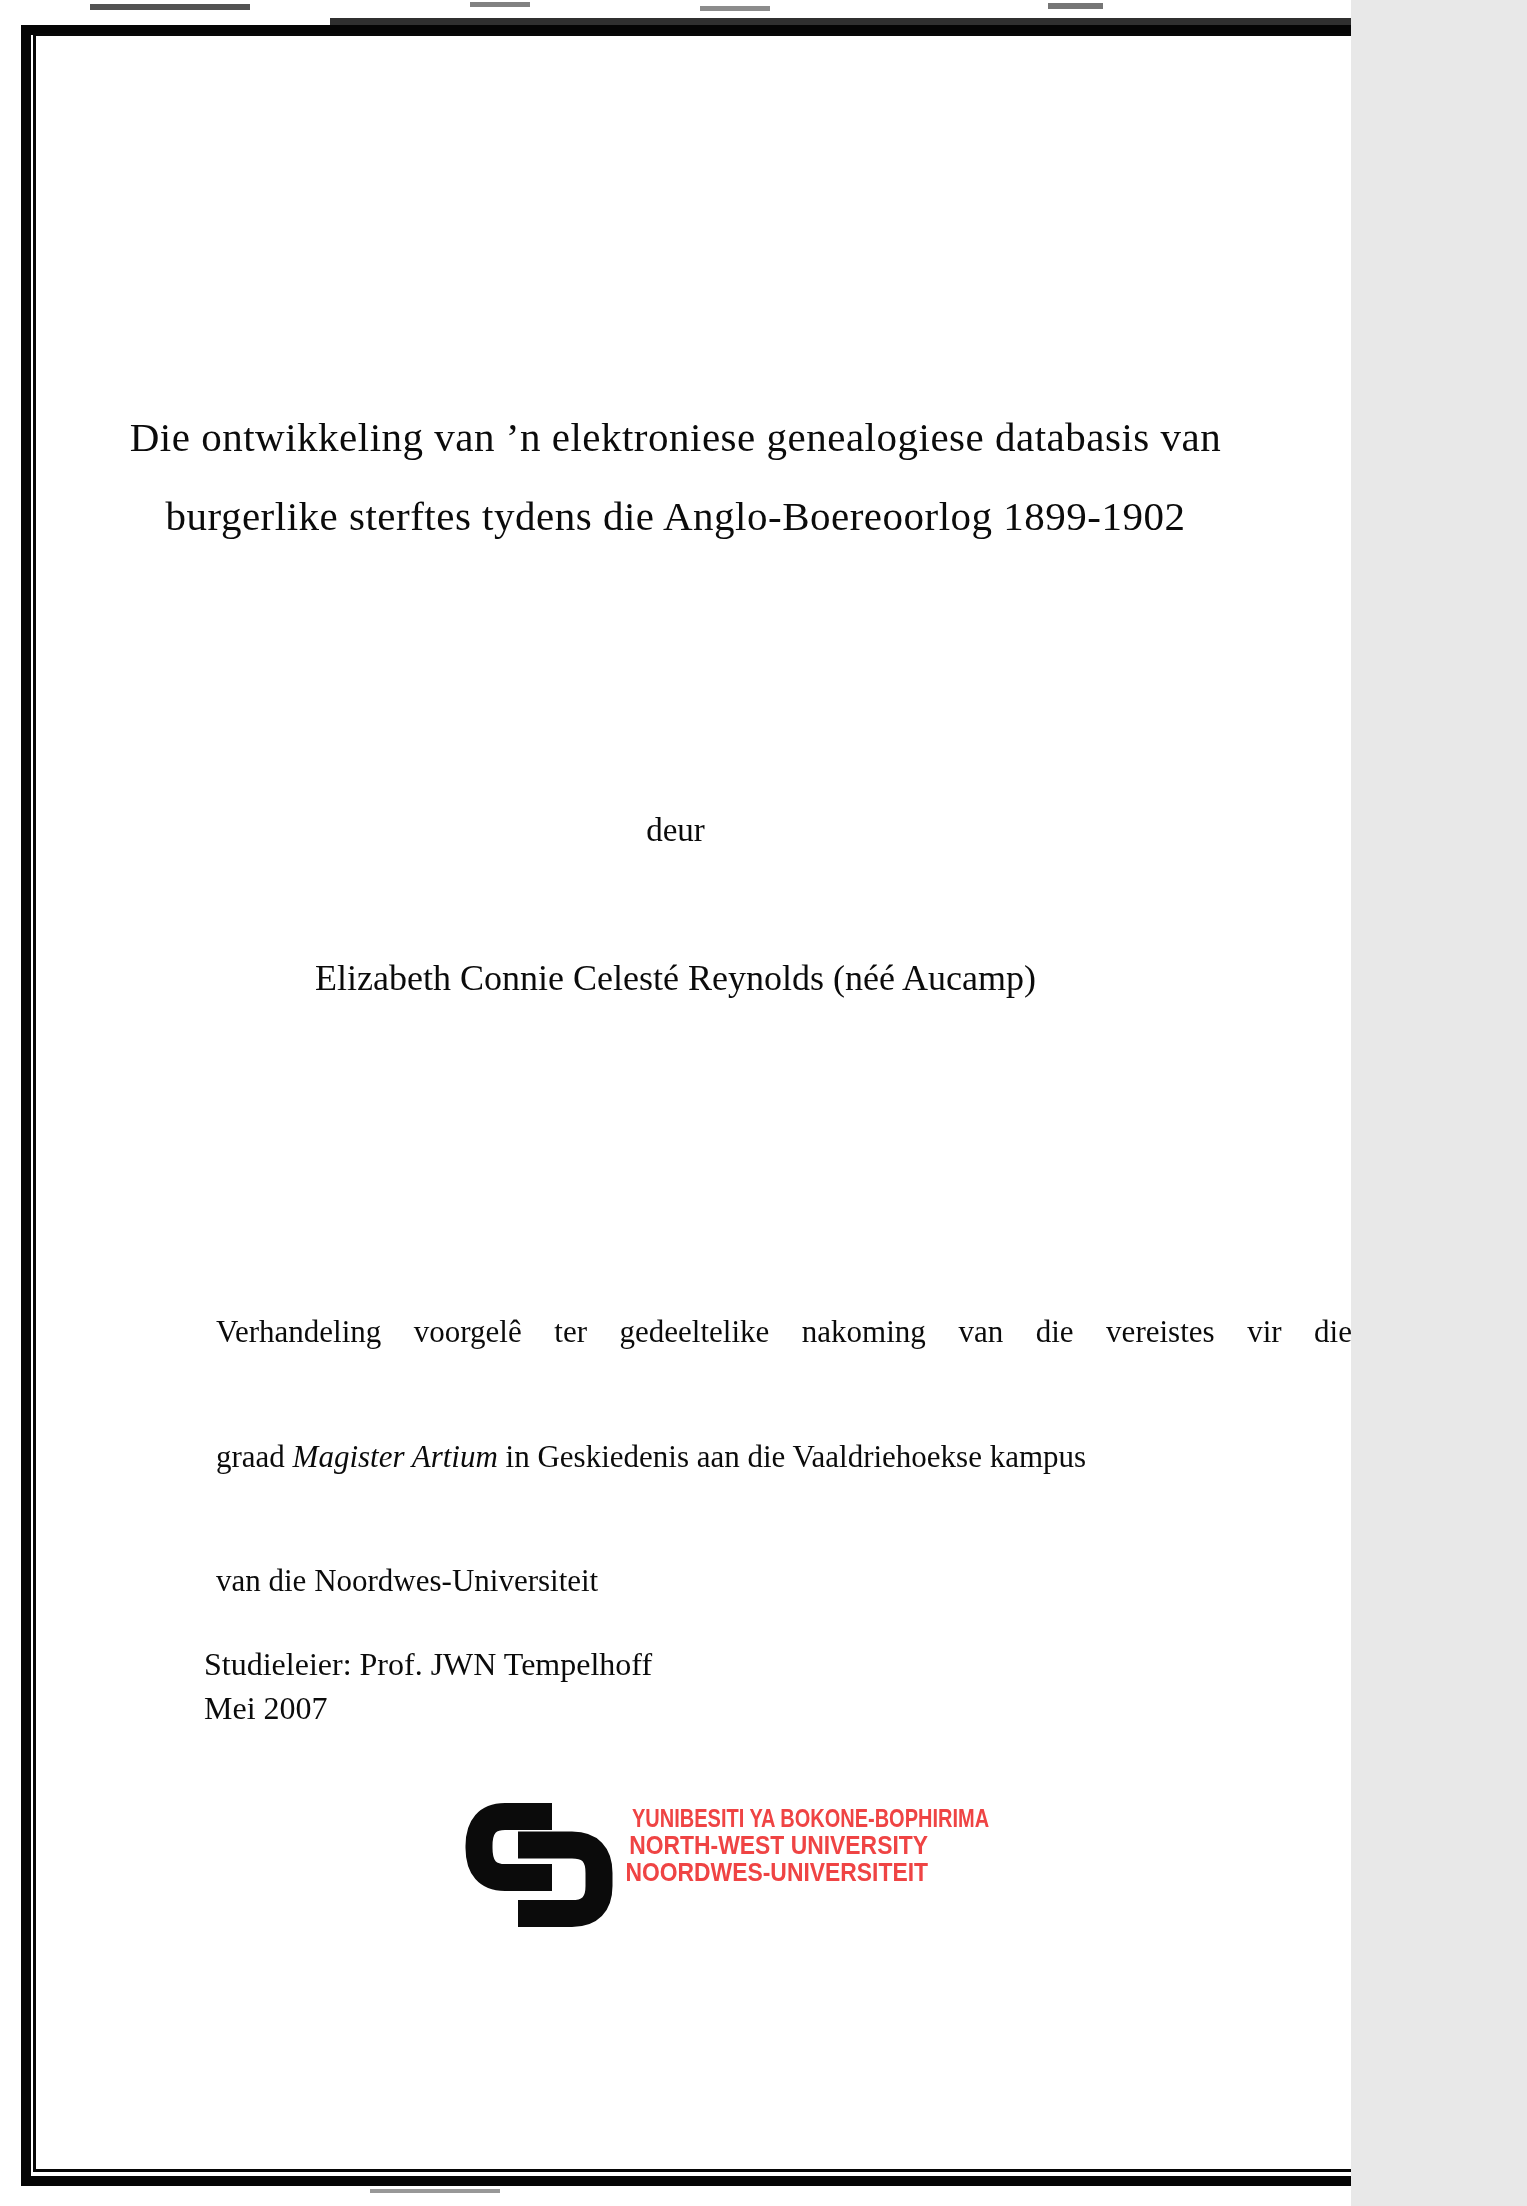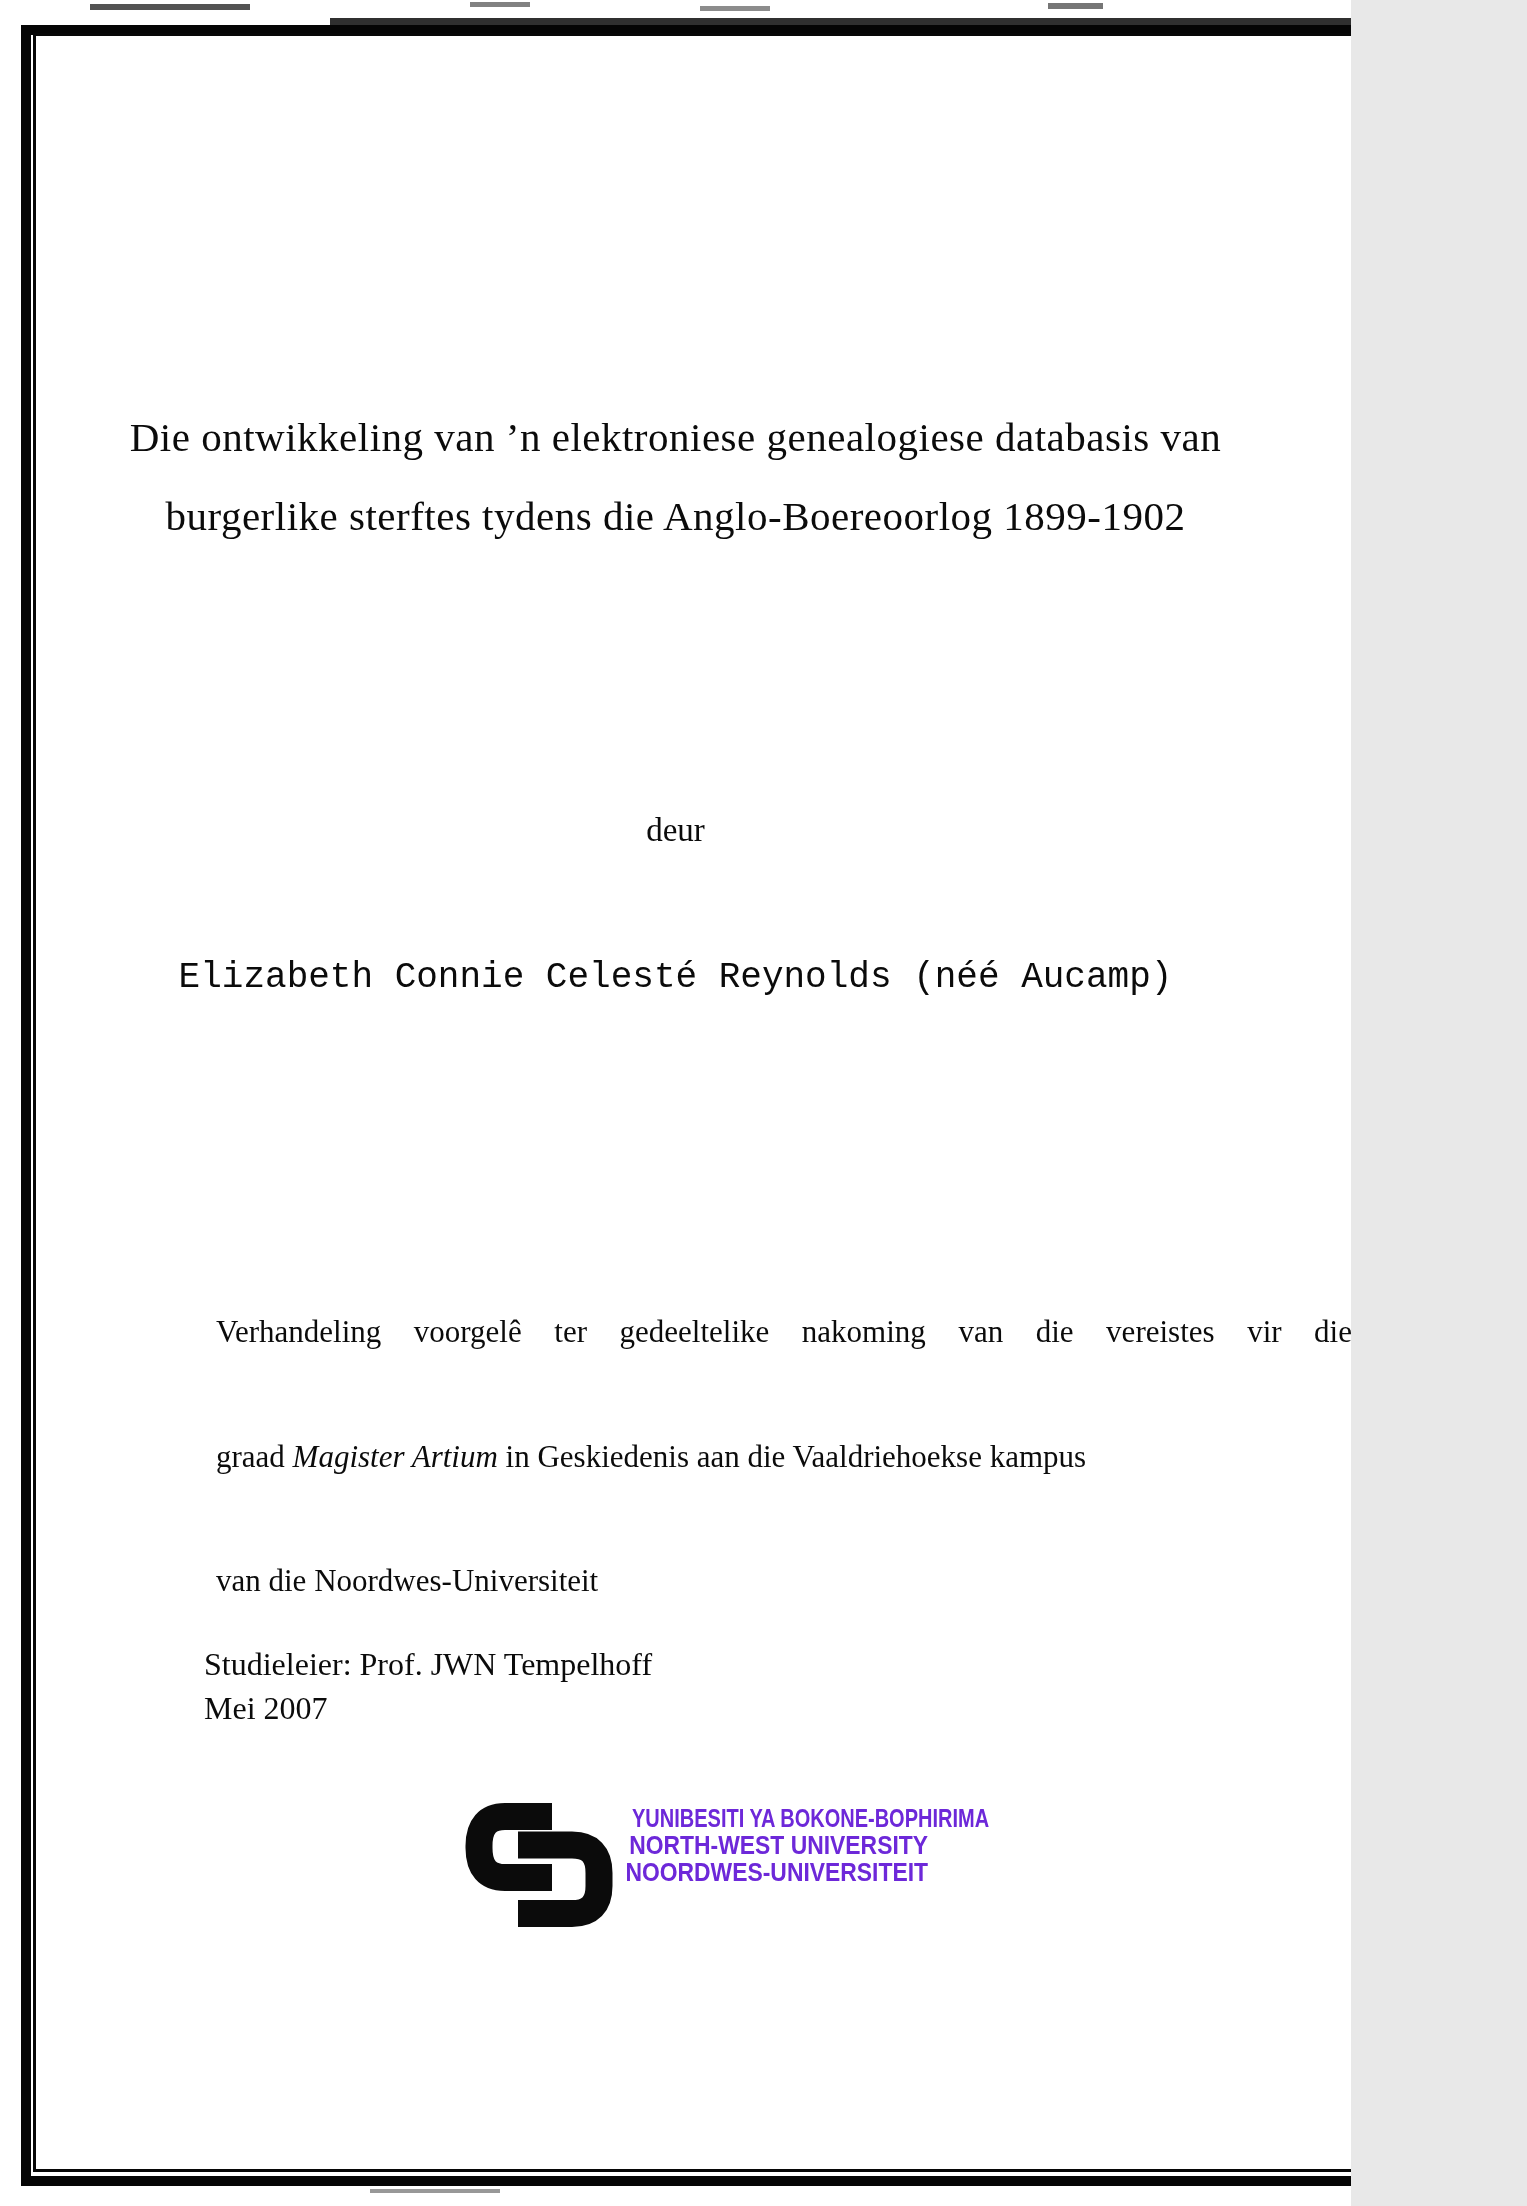--- a/index.html
+++ b/index.html
@@ -56,21 +56,20 @@
     top: 812px;
     text-align: center;
     font-size: 33px;
   }
   .author {
     position: absolute;
     left: 0; right: 0;
     top: 957px;
     text-align: center;
     font-size: 36px;
-    font-family: Liberation Mono, monospace;
   }
   .submission {
     position: absolute;
     left: 199px;
     top: 1228px;
     width: 1136px;
     font-size: 31px;
     line-height: 41.5px;
     white-space: pre-wrap;
     margin-left: 17px;
@@ -102,21 +101,21 @@
     width: 152px; height: 128px;
   }
   .logo-text {
     position: absolute;
     left: 95px;
     top: 6px;
     width: 370px;
     text-align: right;
     font-family: "Liberation Sans", "DejaVu Sans", sans-serif;
     font-weight: bold;
-    color: #6d28d9;
+    color: #ef4444;
   }
   .logo-text .lt1 {
     font-size: 25px;
     line-height: 28px;
     transform: scaleX(0.80);
     transform-origin: 100% 50%;
     white-space: nowrap;
   }
   .logo-text .lt2, .logo-text .lt3 {
     font-size: 26px;

